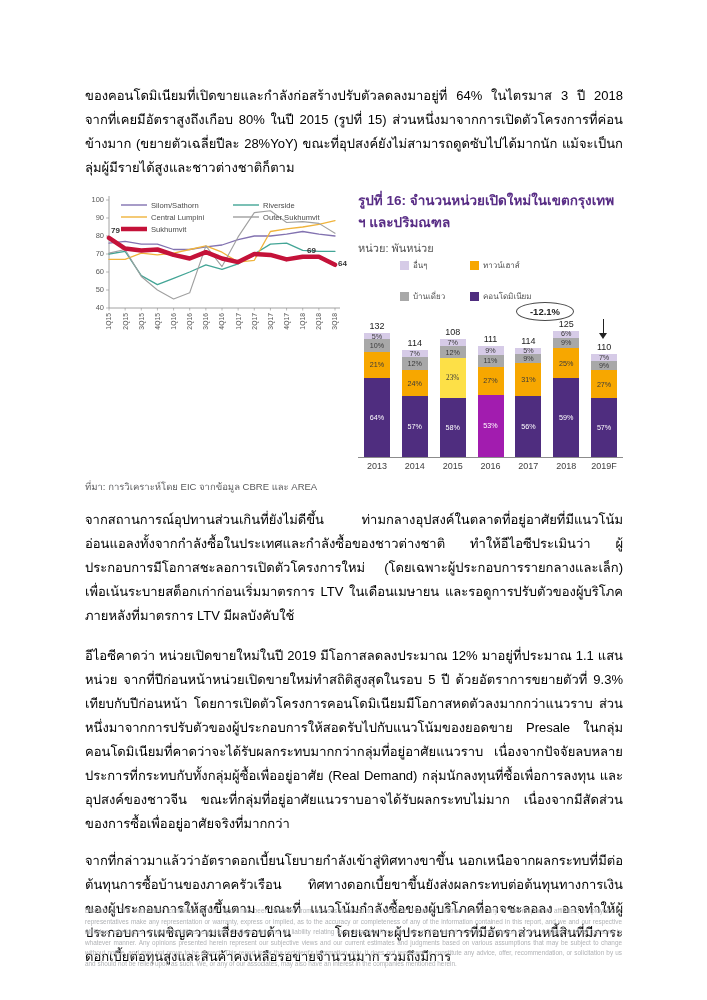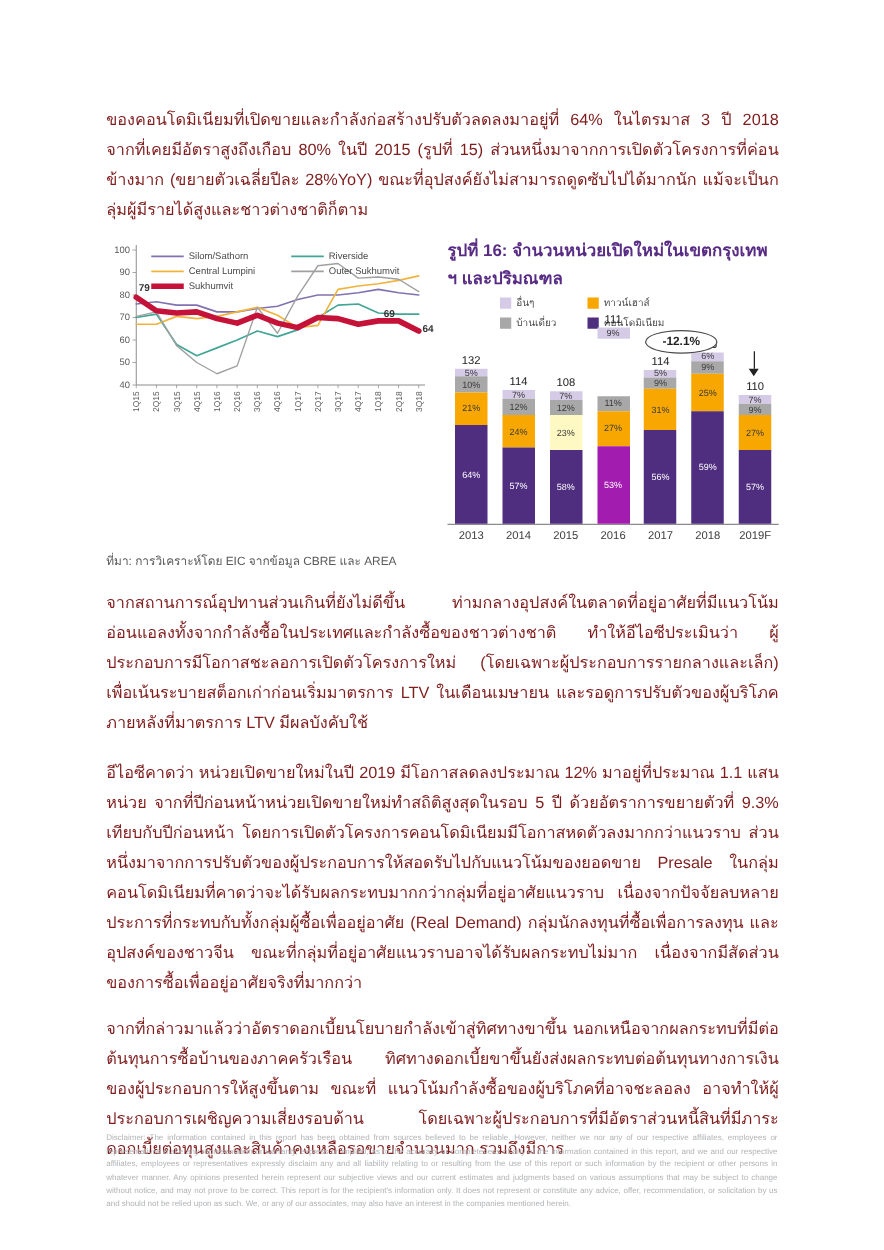--- a/index.html
+++ b/index.html
@@ -1,31 +1,31 @@
 <!DOCTYPE html>
 <html><head>
 <meta charset="utf-8">
 <style>
   html,body{margin:0;padding:0;background:#ffffff;}
   .page{position:relative;width:707px;height:1000px;background:#ffffff;overflow:hidden;
         font-family:"Liberation Sans",sans-serif;color:#3f3f3f;}
   .content{position:absolute;left:85px;top:0;width:538px;}
-  .para{font-size:13px;line-height:24px;text-align:justify;color:#7f1d1d;margin:0;}
+  .para{font-size:13px;line-height:24px;text-align:justify;color:#000000;margin:0;}
   .para-1{margin-top:84px;}
   .figures{display:flex;gap:8px;margin-top:10px;}
   .figure{width:265px;flex:0 0 265px;}
   .fig-title{font-size:13.5px;line-height:22px;font-weight:bold;color:#582c85;min-height:44px;}
   .fig-unit{font-size:11px;color:#555;margin-top:5px;margin-bottom:2px;}
   svg.linechart{display:block;margin-top:2px;}
   .yt{font-size:7.5px;fill:#595959;}
   .xt{font-size:6.8px;fill:#595959;}
   .lg{font-size:7.6px;fill:#4a4a4a;}
   .ptl{font-size:8px;fill:#333;font-weight:bold;}
   
-  .bar-legend{display:grid;grid-template-columns:70px 90px;row-gap:3px;margin:2px 0 4px 42px;}
+  .bar-legend{display:grid;grid-template-columns:70px 90px;row-gap:18px;margin:2px 0 4px 42px;}
   .bl-item{display:flex;align-items:center;gap:4px;font-size:8px;color:#4a4a4a;}
   .bl-sw{width:9px;height:9px;flex:0 0 9px;}
   .bar-plot{position:relative;height:140px;display:flex;align-items:flex-end;border-bottom:1px solid #8c8c8c;margin-top:14px;}
   .bar-col{flex:1;display:flex;flex-direction:column;align-items:center;justify-content:flex-end;}
   .bar-total{font-size:9px;color:#222;margin-bottom:2px;}
   .bar-stack{width:26px;display:flex;flex-direction:column;}
   .bar-seg{display:flex;align-items:center;justify-content:center;font-size:7.2px;line-height:1;overflow:visible;}
   .bar-xlabels{display:flex;margin-top:3px;}
   .bar-xl{flex:1;text-align:center;font-size:9px;color:#404040;}
   .ann-ellipse{position:absolute;left:158px;top:-15px;width:56px;height:17px;border:1.4px solid #4a4a4a;
@@ -117,20 +117,21 @@
             <text class="lg" x="66" y="27.6">Central Lumpini</text>
             <line x1="148" y1="25" x2="174" y2="25" stroke="#a0a0a0" stroke-width="1.4"></line>
             <text class="lg" x="178" y="27.6">Outer Sukhumvit</text>
             <line x1="36" y1="37" x2="62" y2="37" stroke="#c41239" stroke-width="4.5"></line>
             <text class="lg" x="66" y="39.6">Sukhumvit</text>
           </svg>
       </div>
 
       <div class="figure">
         <div class="fig-title">รูปที่ 16: จำนวนหน่วยเปิดใหม่ในเขตกรุงเทพ ฯ และปริมณฑล</div>
+        <div class="fig-unit">หน่วย: พันหน่วย</div>
         <div class="bar-legend">
             <div class="bl-item">
               <span class="bl-sw" style="background: rgb(214, 203, 231);"></span>
               <span>อื่นๆ</span>
             </div>
             <div class="bl-item">
               <span class="bl-sw" style="background: rgb(247, 167, 0);"></span>
               <span>ทาวน์เฮาส์</span>
             </div>
             <div class="bl-item">
@@ -162,49 +163,49 @@
                 <div class="bar-seg" style="height: 12.9px; background: rgb(168, 168, 168); color: rgb(58, 58, 58);">12%</div>
                 <div class="bar-seg" style="height: 25.7px; background: rgb(247, 167, 0); color: rgb(58, 58, 58);">24%</div>
                 <div class="bar-seg" style="height: 61px; background: rgb(79, 45, 127); color: rgb(255, 255, 255);">57%</div>
               </div>
             </div>
             <div class="bar-col">
               <div class="bar-total">108</div>
               <div class="bar-stack">
                 <div class="bar-seg" style="height: 7.1px; background: rgb(214, 203, 231); color: rgb(58, 58, 58);">7%</div>
                 <div class="bar-seg" style="height: 12.2px; background: rgb(168, 168, 168); color: rgb(58, 58, 58);">12%</div>
-                <div class="bar-seg" style="height: 28px; background: #fef9c3; color: rgb(58, 58, 58);">23%</div>
+                <div class="bar-seg" style="height: 40px; background: #fde047; color: rgb(58, 58, 58); font-family: Liberation Serif, serif;">23%</div>
                 <div class="bar-seg" style="height: 58.8px; background: rgb(79, 45, 127); color: rgb(255, 255, 255);">58%</div>
               </div>
             </div>
             <div class="bar-col">
               <div class="bar-total">111</div>
               <div class="bar-stack">
                 <div class="bar-seg" style="height: 9.4px; background: rgb(214, 203, 231); color: rgb(58, 58, 58);">9%</div>
-                <div class="bar-seg" style="height: 11.5px; background: rgb(168, 168, 168); color: rgb(58, 58, 58); margin-top: 46px;">11%</div>
+                <div class="bar-seg" style="height: 11.5px; background: rgb(168, 168, 168); color: rgb(58, 58, 58);">11%</div>
                 <div class="bar-seg" style="height: 28.2px; background: rgb(247, 167, 0); color: rgb(58, 58, 58);">27%</div>
                 <div class="bar-seg" style="height: 62px; background: #a21caf; color: rgb(255, 255, 255);">53%</div>
               </div>
             </div>
             <div class="bar-col">
               <div class="bar-total">114</div>
               <div class="bar-stack">
                 <div class="bar-seg" style="height: 5.3px; background: rgb(214, 203, 231); color: rgb(58, 58, 58);">5%</div>
                 <div class="bar-seg" style="height: 9.5px; background: rgb(168, 168, 168); color: rgb(58, 58, 58);">9%</div>
                 <div class="bar-seg" style="height: 32.9px; background: rgb(247, 167, 0); color: rgb(58, 58, 58);">31%</div>
-                <div class="bar-seg" style="height: 75px; background: rgb(79, 45, 127); color: rgb(255, 255, 255);">56%</div>
+                <div class="bar-seg" style="height: 61px; background: rgb(79, 45, 127); color: rgb(255, 255, 255);">56%</div>
               </div>
             </div>
             <div class="bar-col">
               <div class="bar-total">125</div>
               <div class="bar-stack">
                 <div class="bar-seg" style="height: 7.1px; background: rgb(214, 203, 231); color: rgb(58, 58, 58);">6%</div>
                 <div class="bar-seg" style="height: 10.7px; background: rgb(168, 168, 168); color: rgb(58, 58, 58);">9%</div>
                 <div class="bar-seg" style="height: 29.7px; background: rgb(247, 167, 0); color: rgb(58, 58, 58);">25%</div>
-                <div class="bar-seg" style="height: 90px; background: rgb(79, 45, 127); color: rgb(255, 255, 255);">59%</div>
+                <div class="bar-seg" style="height: 79px; background: rgb(79, 45, 127); color: rgb(255, 255, 255);">59%</div>
               </div>
             </div>
             <div class="bar-col">
               <div class="bar-total">110</div>
               <div class="bar-stack">
                 <div class="bar-seg" style="height: 7.2px; background: rgb(214, 203, 231); color: rgb(58, 58, 58);">7%</div>
                 <div class="bar-seg" style="height: 9.3px; background: rgb(168, 168, 168); color: rgb(58, 58, 58);">9%</div>
                 <div class="bar-seg" style="height: 27.9px; background: rgb(247, 167, 0); color: rgb(58, 58, 58);">27%</div>
                 <div class="bar-seg" style="height: 58.9px; background: rgb(79, 45, 127); color: rgb(255, 255, 255);">57%</div>
               </div>

